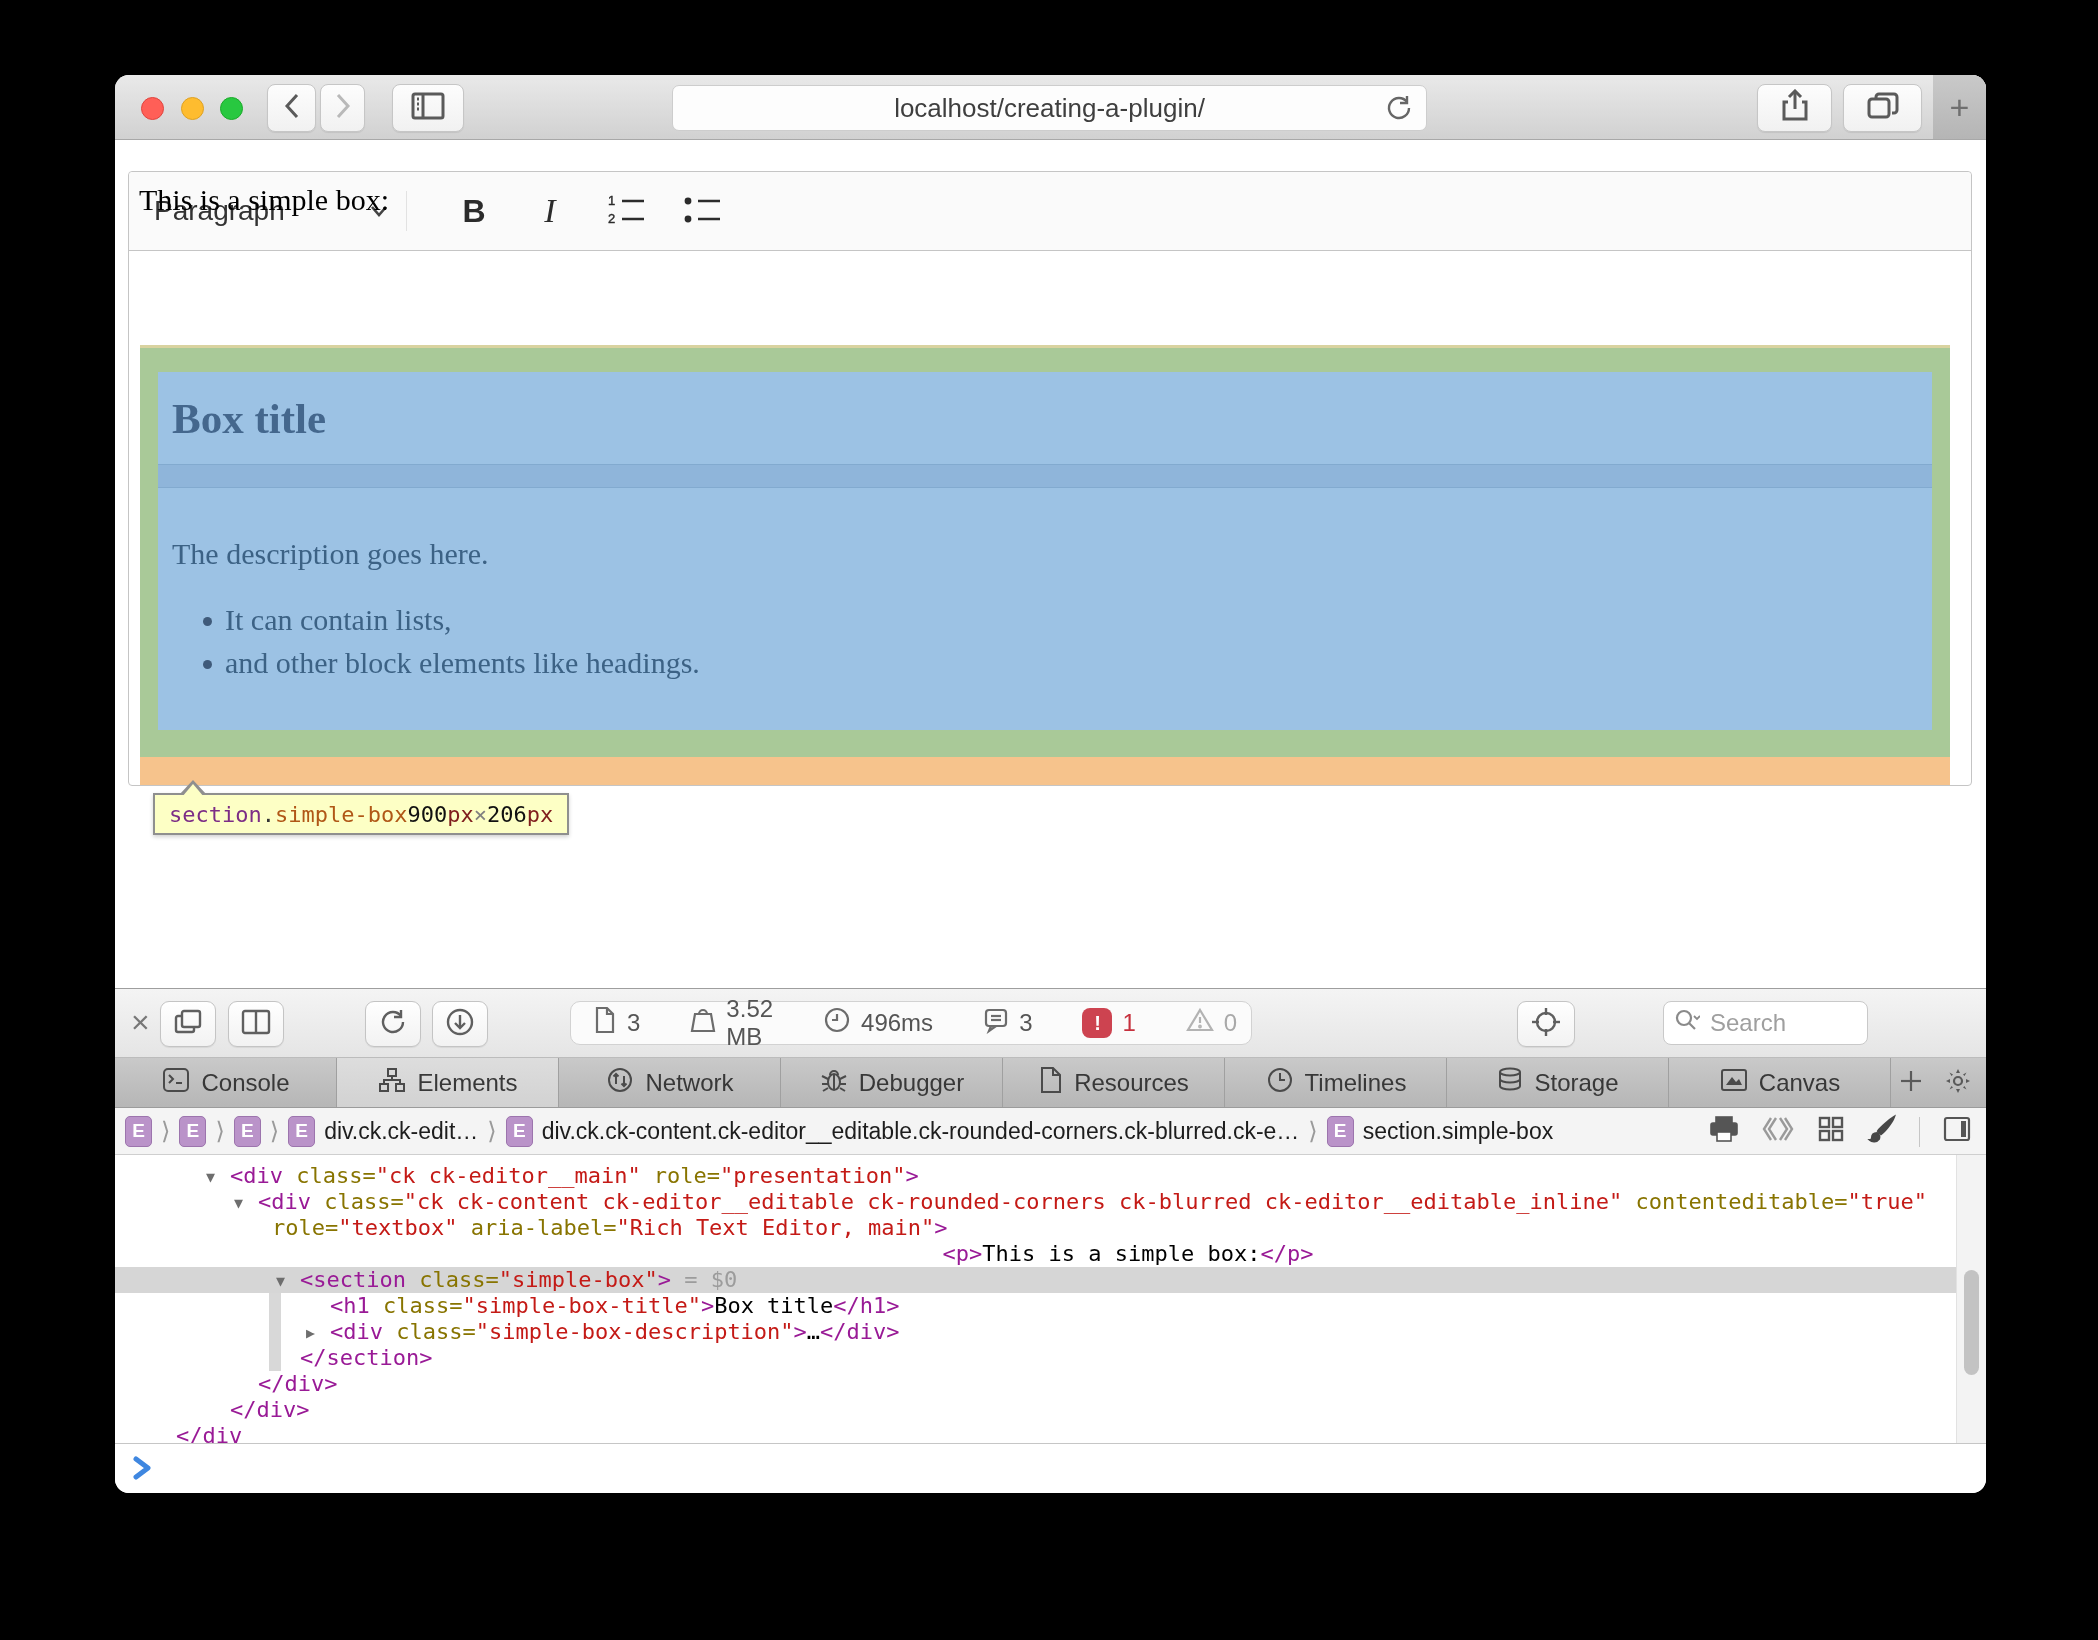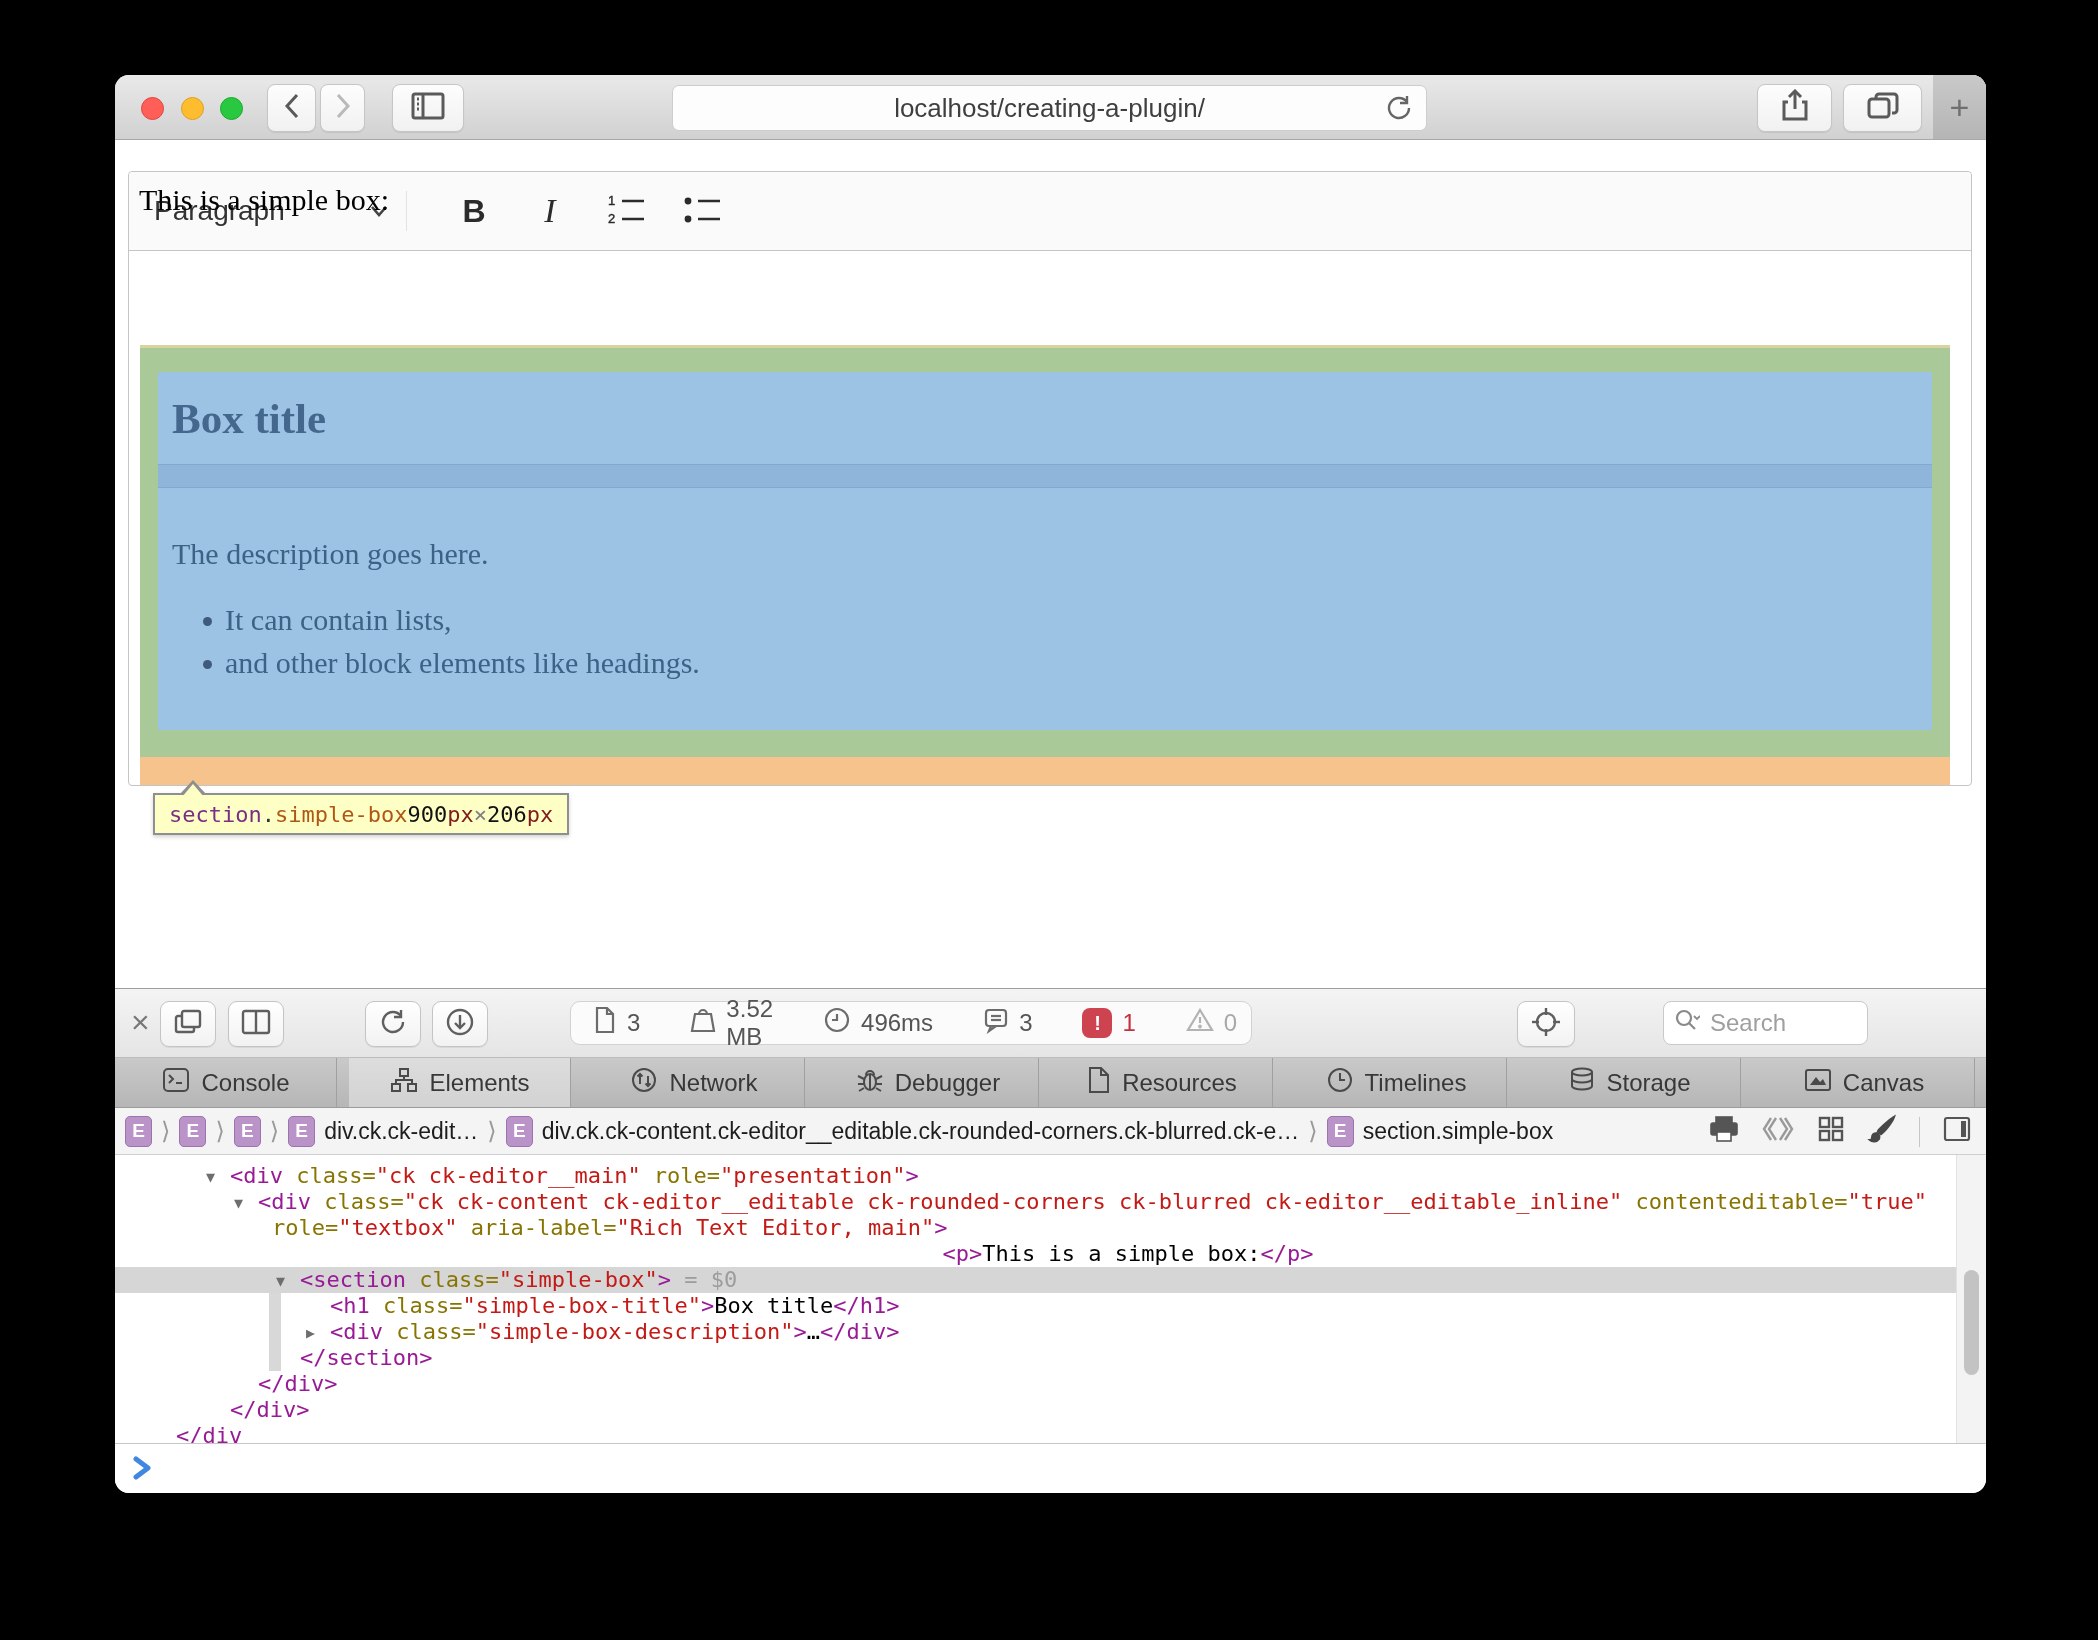--- a/index.html
+++ b/index.html
@@ -86,21 +86,21 @@
   .err-count{color:#c6303d;}
   .warn{color:#a9a9a9;}
   .d-cross{left:1402px;width:56px;}
   .d-search{position:absolute;left:1548px;top:12px;width:205px;height:44px;background:#fff;border:1px solid #c9c9c9;
             border-radius:8px;display:flex;align-items:center;padding:0 10px;box-sizing:border-box;}
   .d-search input{border:none;outline:none;width:130px;font-size:24px;color:#444;background:transparent;
                   font-family:"Liberation Sans",sans-serif;}
   .d-search input::placeholder{color:#9f9f9f;}
   
   .dt-tabs{position:absolute;left:0;top:983px;width:100%;height:50px;display:flex;
-           border-bottom:1px solid #9b9b9b;box-sizing:border-box;background:linear-gradient(#c9c9c9,#b6b6b6);gap:12px;}
+           border-bottom:1px solid #9b9b9b;box-sizing:border-box;background:linear-gradient(#c9c9c9,#b6b6b6);}
   .dtab{width:222px;flex:none;display:flex;align-items:center;justify-content:center;gap:10px;
         border-right:1px solid #a0a0a0;font-size:24px;color:#383838;background:linear-gradient(#c9c9c9,#b6b6b6);box-sizing:border-box;}
   .dtab.selected{background:linear-gradient(#dddddd,#d2d2d2);}
   .dtab svg{stroke:#4a4a4a;fill:none;stroke-width:2;flex:none;}
   .dt-extra{flex:1;display:flex;align-items:center;justify-content:flex-end;padding-right:14px;gap:20px;color:#5a5a5a;}
   .dt-extra svg{stroke:#5a5a5a;fill:none;stroke-width:2.2;}
   
   .dt-crumbs{position:absolute;left:0;top:1033px;width:100%;height:47px;background:#f4f4f4;
              border-bottom:1px solid #cfcfcf;display:flex;align-items:center;padding-left:10px;box-sizing:border-box;
              font-size:23px;color:#1d1d1d;}

